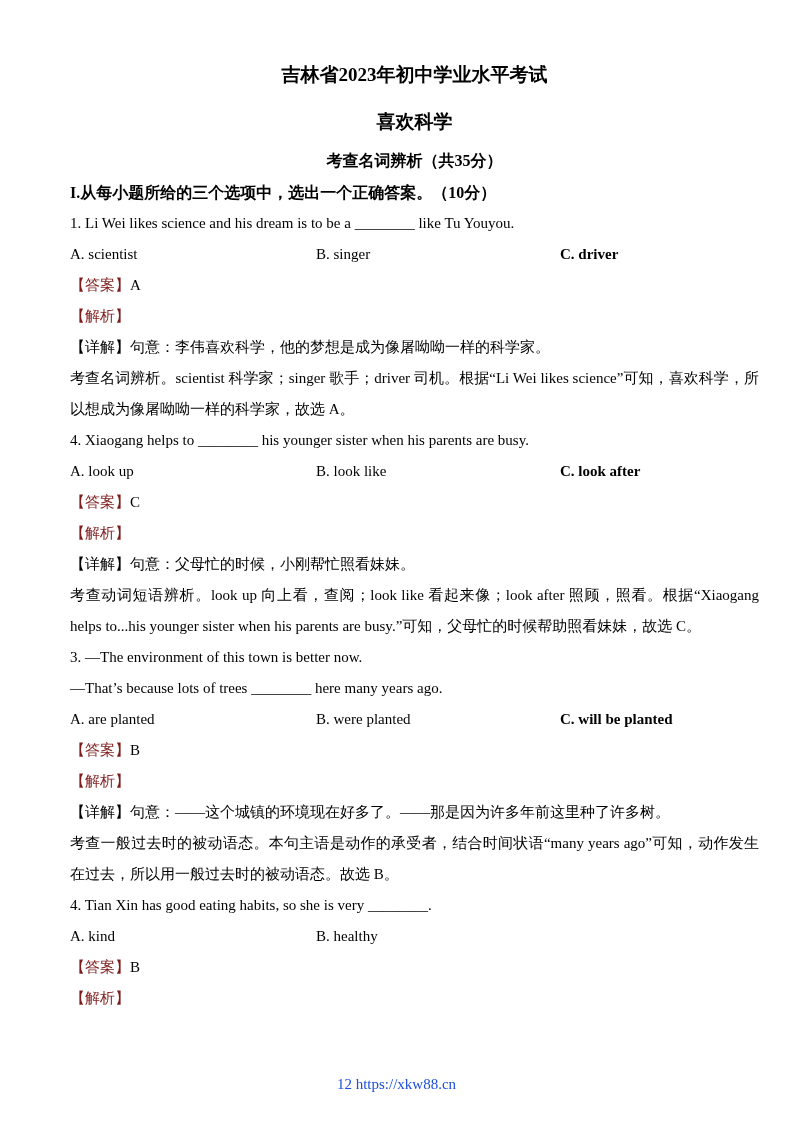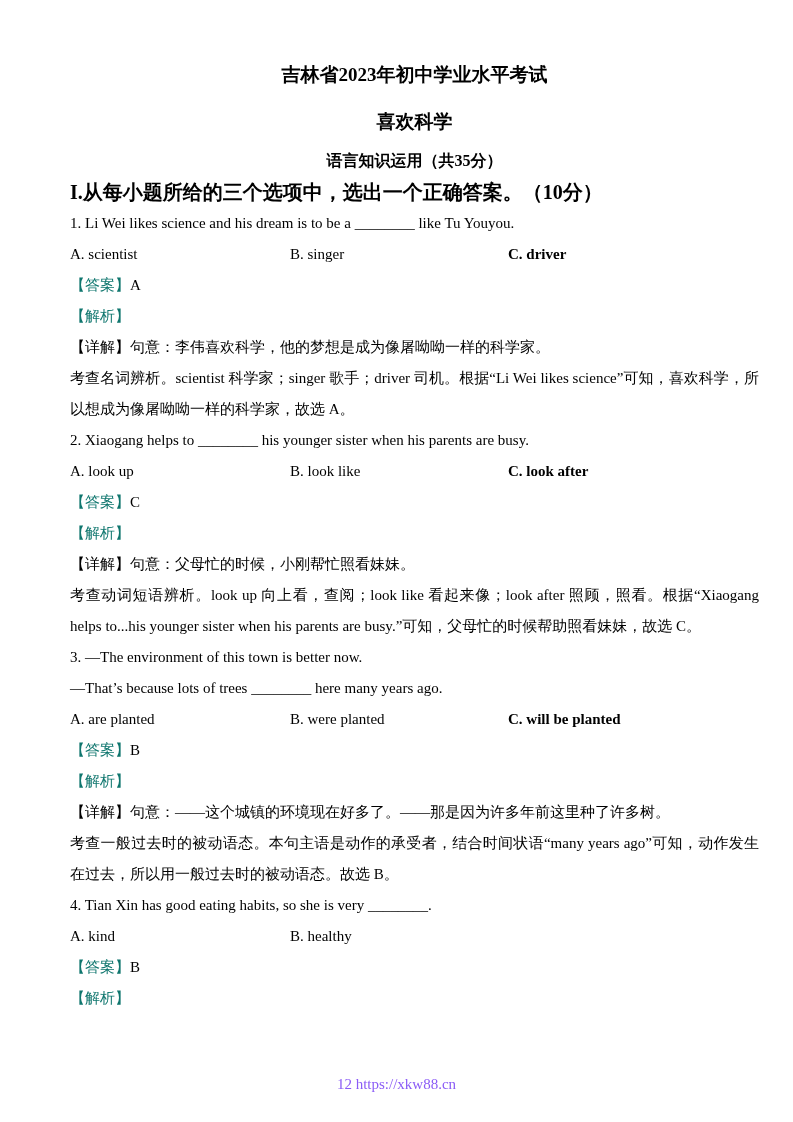--- a/index.html
+++ b/index.html
@@ -26,73 +26,74 @@
   .title + .title { margin-top: 13px; }
   .section-heading {
     margin: 6px 0 0 0;
     text-align: center;
     font-size: 16px;
     font-weight: bold;
     line-height: 31px;
   }
   .instruction {
     margin: 1px 0 0 0;
-    font-size: 20px;
+    font-size: 16px;
     font-weight: bold;
     line-height: 31px;
   }
   p.line {
     margin: 0;
     line-height: 31px;
     text-align: justify;
   }
   .options-row {
     display: flex;
     line-height: 31px;
+    gap: 26px;
   }
   .opt-a { width: 220px; flex: 0 0 220px; }
   .opt-b { width: 218px; flex: 0 0 218px; }
   .opt-c { flex: 1 1 auto; font-weight: bold; }
-  .blue { color: #0f766e; }
+  .blue { color: #7f1d1d; }
   .footer {
     position: absolute;
     left: 0;
     right: 0;
     bottom: 28px;
     text-align: center;
-    color: #8b5cf6;
+    color: #1d4ed8;
     font-size: 15px;
     line-height: 20px;
   }
 </style>
 </head>
 <body>
 
 <div class="page">
 
   <h1 class="title">吉林省2023年初中学业水平考试</h1>
   <h1 class="title">喜欢科学</h1>
-  <h2 class="section-heading">语言知识运用（共35分）</h2>
+  <h2 class="section-heading">考查名词辨析（共35分）</h2>
   <p class="instruction">I.从每小题所给的三个选项中，选出一个正确答案。（10分）</p>
 
   <section>
     <p class="line">1. Li Wei likes science and his dream is to be a ________ like Tu Youyou.</p>
     <div class="options-row">
       <span class="opt-a">A. scientist</span>
       <span class="opt-b">B. singer</span>
       <span class="opt-c">C. driver</span>
     </div>
     <p class="line"><span class="blue">【答案】</span><span>A</span></p>
     <p class="line"><span class="blue">【解析】</span></p>
     <p class="line">【详解】句意：李伟喜欢科学，他的梦想是成为像屠呦呦一样的科学家。</p>
     <p class="line">考查名词辨析。scientist 科学家；singer 歌手；driver 司机。根据“Li Wei likes science”可知，喜欢科学，所以想成为像屠呦呦一样的科学家，故选 A。</p>
   </section>
 
   <section>
-    <p class="line">2. Xiaogang helps to ________ his younger sister when his parents are busy.</p>
+    <p class="line">4. Xiaogang helps to ________ his younger sister when his parents are busy.</p>
     <div class="options-row">
       <span class="opt-a">A. look up</span>
       <span class="opt-b">B. look like</span>
       <span class="opt-c">C. look after</span>
     </div>
     <p class="line"><span class="blue">【答案】</span><span>C</span></p>
     <p class="line"><span class="blue">【解析】</span></p>
     <p class="line">【详解】句意：父母忙的时候，小刚帮忙照看妹妹。</p>
     <p class="line">考查动词短语辨析。look up 向上看，查阅；look like 看起来像；look after 照顾，照看。根据“Xiaogang helps to...his younger sister when his parents are busy.”可知，父母忙的时候帮助照看妹妹，故选 C。</p>
   </section>

